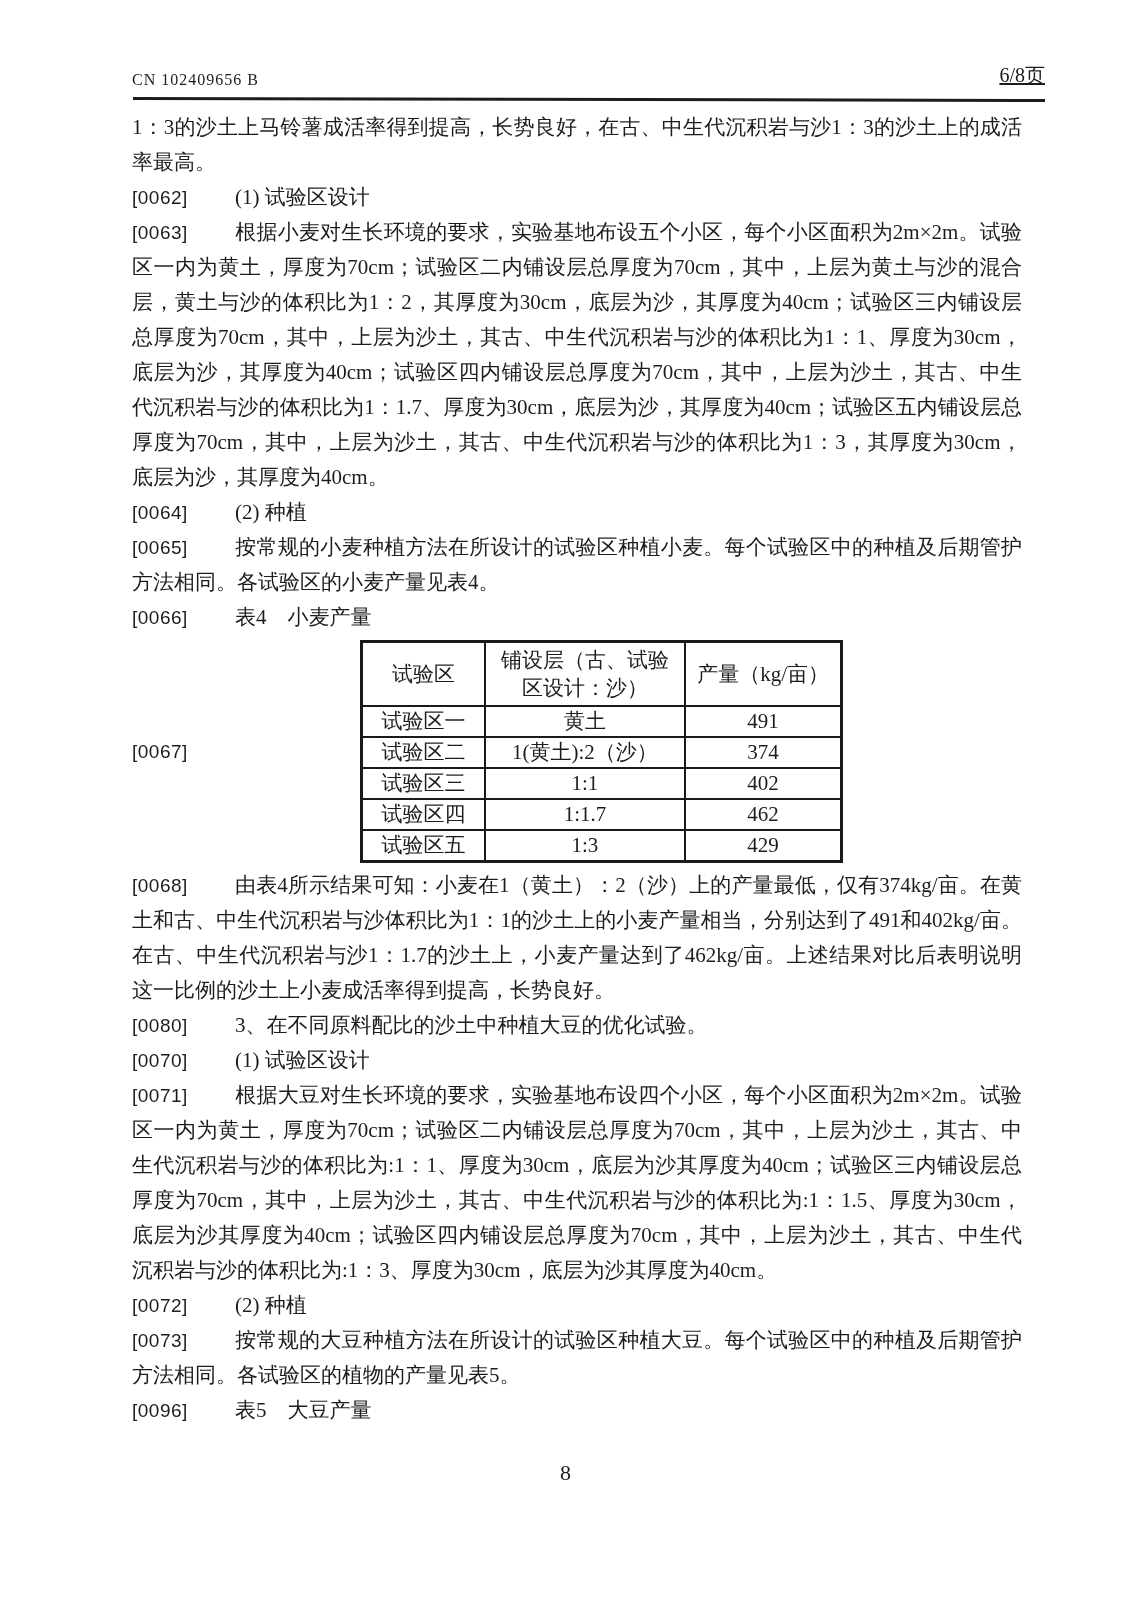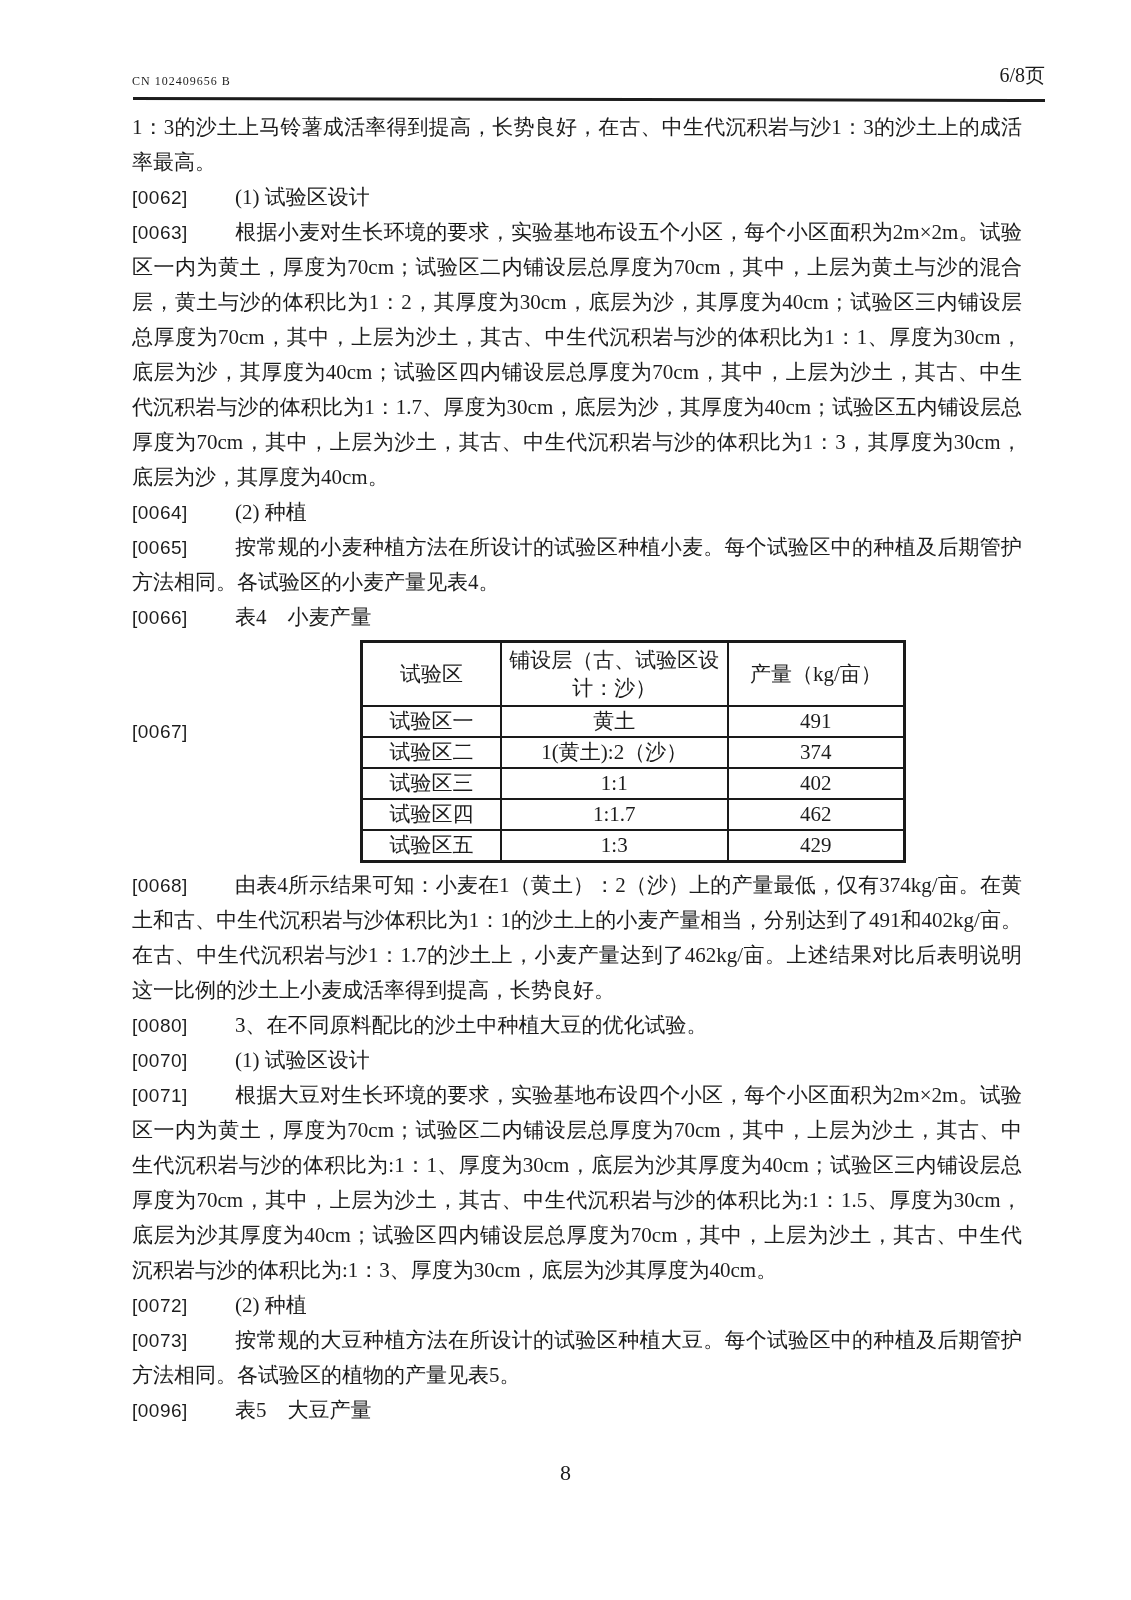--- a/index.html
+++ b/index.html
@@ -5,39 +5,39 @@
   html,body{margin:0;padding:0;}
   body{
     width:1131px;height:1600px;background:#ffffff;position:relative;
     font-family:"Liberation Serif","DejaVu Serif",serif;color:#1c1c1c;
     overflow:hidden;
   }
   .page-header{
     display:flex;justify-content:space-between;align-items:flex-end;
     margin:62px 86px 0 132px;
   }
-  .doc-number{font-size:12px;letter-spacing:1px;white-space:nowrap;width:260px;}
+  .doc-number{font-size:16px;letter-spacing:1px;white-space:nowrap;width:260px;}
   .doc-title{
     font-size:29px;font-weight:bold;letter-spacing:26px;text-indent:26px;
     white-space:nowrap;text-align:center;flex:1;
   }
-  .page-indicator{font-size:20px;white-space:nowrap;width:260px;text-align:right;}
+  .page-indicator{font-size:20px;white-space:nowrap;width:260px;text-align:right;text-decoration:underline;}
   .header-rule{height:3px;background:#1c1c1c;margin:9px 86px 0 133px;transform:rotate(0.12deg);}
   .content{margin:9px 109px 16px 132px;font-size:21px;line-height:35px;}
   .para{margin:0;text-align:justify;}
   .pnum{
     display:inline-block;width:103px;
     font-family:"Liberation Sans","DejaVu Sans",sans-serif;
     font-size:19px;letter-spacing:0.5px;
   }
   .table-block{position:relative;height:226px;margin:3px 0 4px 0;}
-  .table-block .pnum{position:absolute;left:0;top:76px;}
+  .table-block .pnum{position:absolute;left:0;top:96px;}
   table.data-table{
     position:absolute;left:228px;top:2px;
-    border-collapse:collapse;table-layout:fixed;width:546px;
+    border-collapse:collapse;table-layout:fixed;width:483px;
     border:3px solid #1a1a1a;
   }
   table.data-table th,table.data-table td{
     border:2px solid #1a1a1a;text-align:center;vertical-align:middle;
     font-size:21px;font-weight:normal;overflow:hidden;
   }
   table.data-table th{height:60px;line-height:28px;padding:1px 6px;}
   table.data-table td{height:29px;line-height:29px;padding:0 4px;}
   .page-footer{
     position:absolute;left:0;top:1460px;width:100%;

